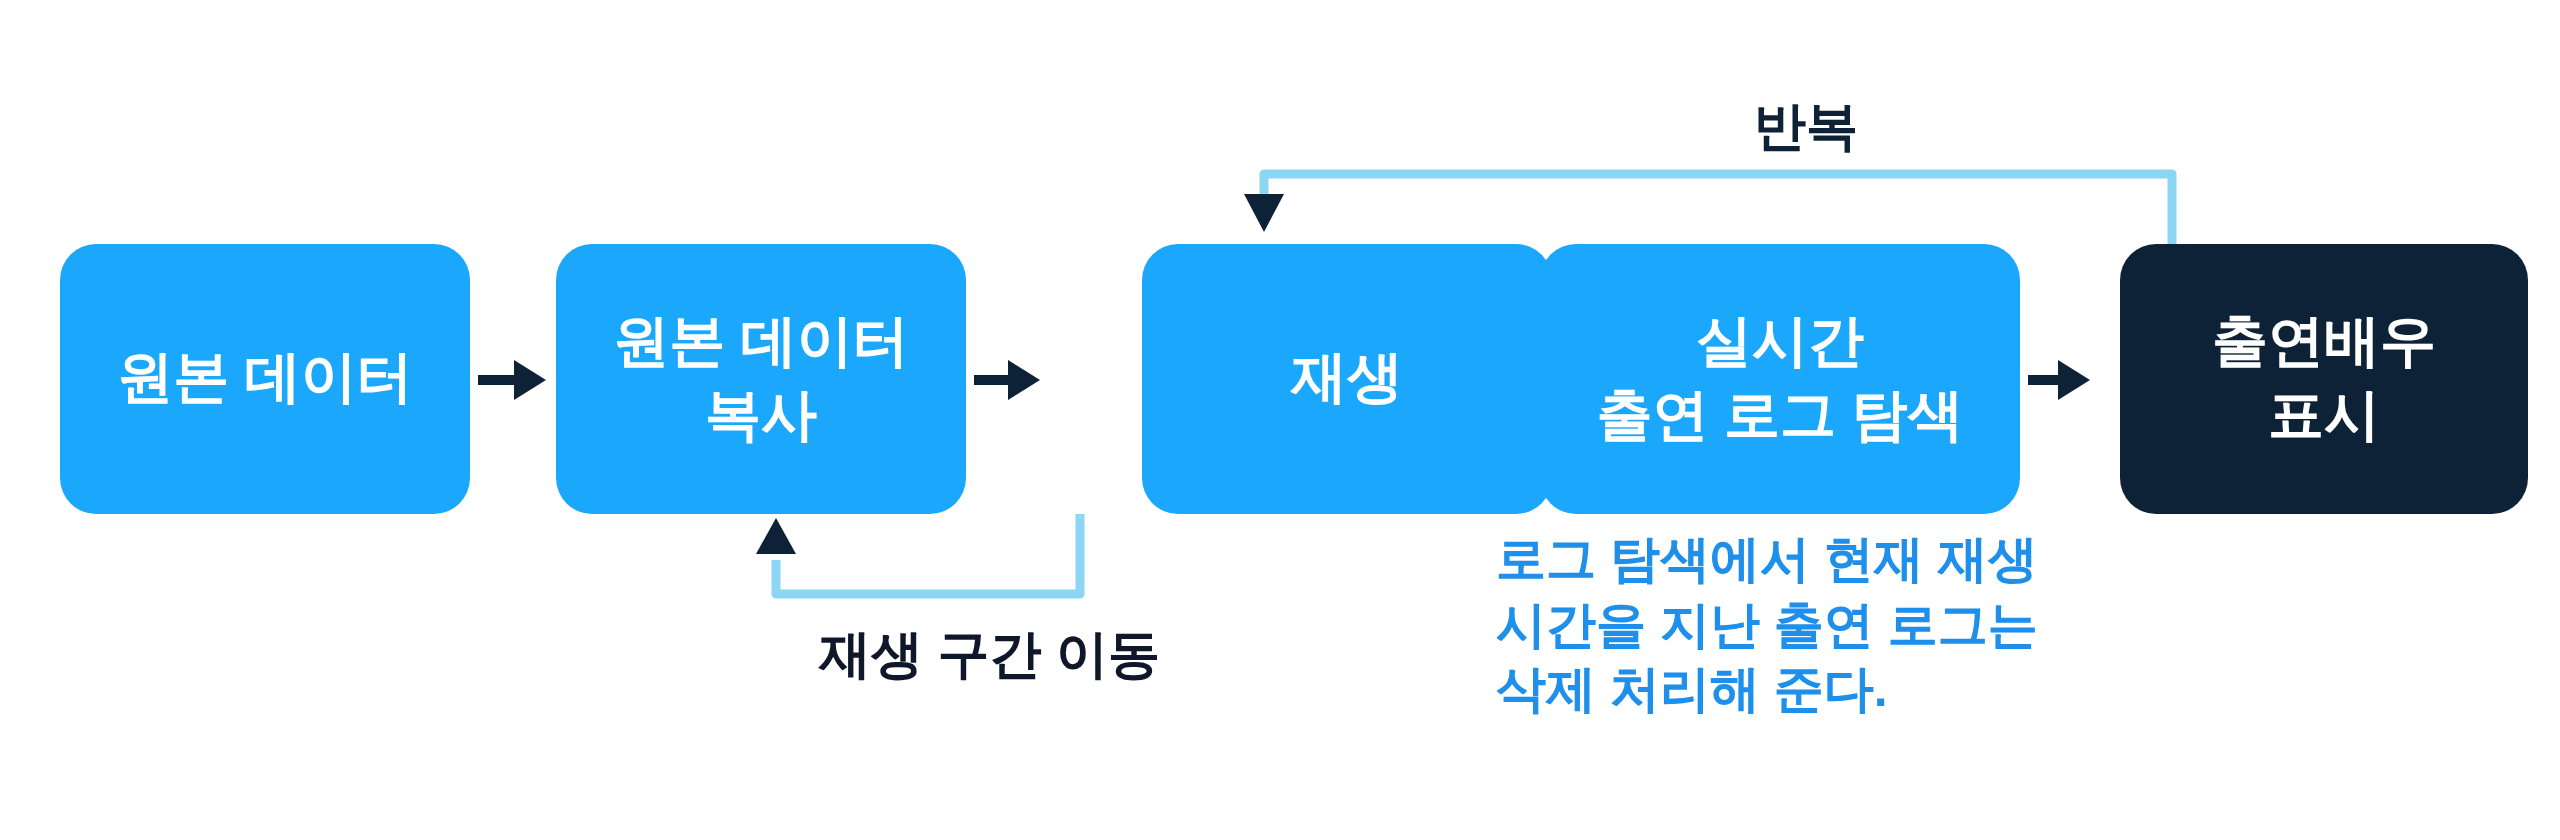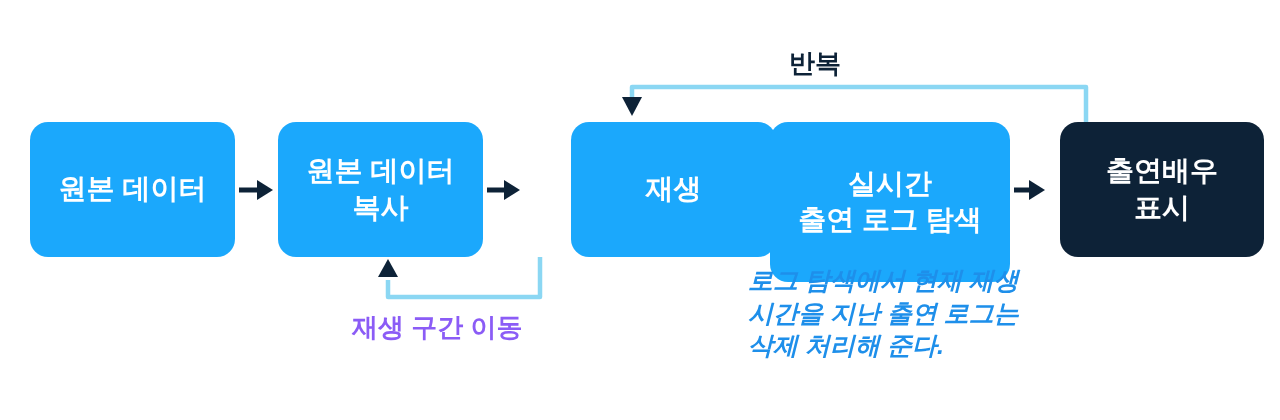--- a/index.html
+++ b/index.html
@@ -28,40 +28,39 @@
     font-size: 28px;
     line-height: 1.3;
     border-radius: 18px;
     white-space: pre-line;
   }
   .box.blue { background: #1BA8FC; }
   .box.navy { background: #0D2237; }
   .b1 { left: 30px;   top: 122px; width: 205px; height: 135px; }
   .b2 { left: 278px;  top: 122px; width: 205px; height: 135px; }
   .b3 { left: 523px;  top: 122px; width: 205px; height: 135px; margin-left: 48px; }
-  .b4 { left: 770px;  top: 122px; width: 240px; height: 160px; }
+  .b4 { left: 770px;  top: 122px; width: 240px; height: 135px; }
   .b5 { left: 1048px; top: 122px; width: 204px; height: 135px; margin-left: 12px; }
   .lbl {
     position: absolute;
     font-weight: 700;
     font-size: 26px;
-    text-align: left;
+    text-align: right;
   }
   .lbl.repeat { left: 789px; top: 46px;  width: 140px; color: #0D2237; }
-  .lbl.seek   { left: 352px; top: 310px; width: 228px; color: #8b5cf6; }
+  .lbl.seek   { left: 352px; top: 310px; width: 228px; color: #0f172a; }
   .note {
     position: absolute;
     left: 748px; top: 264px;
     width: 330px;
     font-weight: 700;
     font-size: 25px;
     line-height: 1.3;
     color: #1E8FEA;
     white-space: pre-line;
-    font-style: italic;
   }
 </style>
 </head>
 <body>
 
 <div class="canvas">
 
   <svg class="arrows-layer" width="1280" height="420" viewBox="0 0 1280 420" xmlns="http://www.w3.org/2000/svg">
 
     <g>

